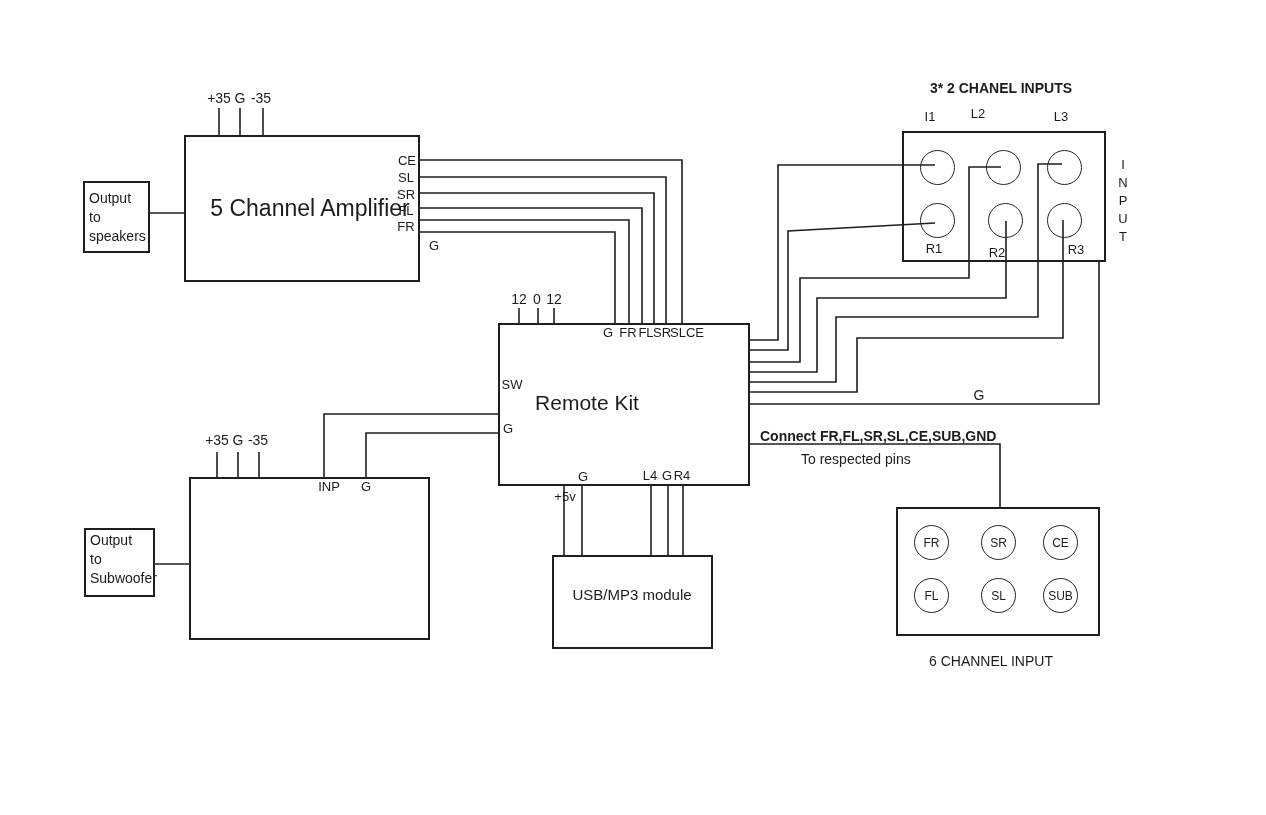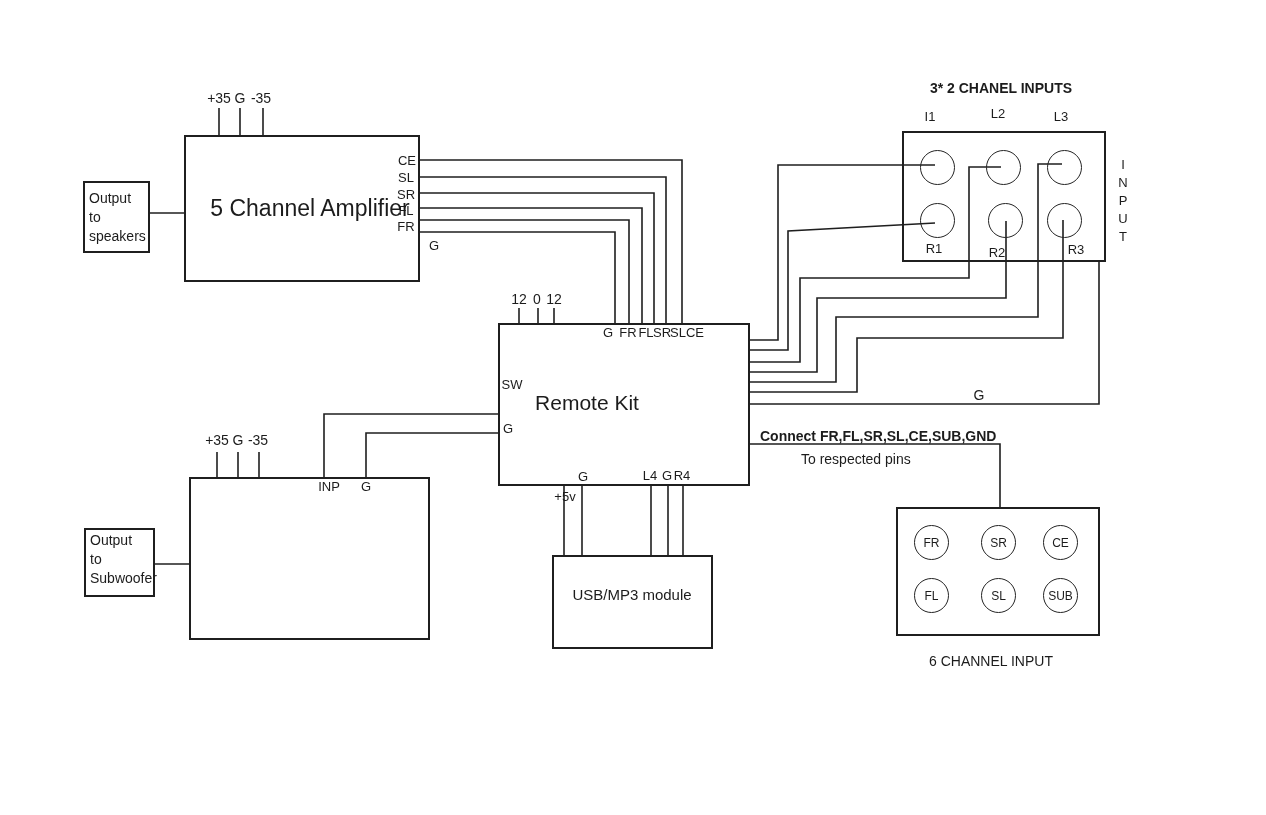--- a/index.html
+++ b/index.html
@@ -148,21 +148,21 @@
   <div class="lbl multi" style="left:90px;top:531px;">
     <div>Output</div>
     <div>to</div>
     <div>Subwoofer</div>
   </div>
 
   <span class="lbl t-usb ctr" style="left:632px;top:594px;">USB/MP3 module</span>
 
   <span class="lbl ctr" style="left:1001px;top:88px;font-weight:bold;">3* 2 CHANEL INPUTS</span>
   <span class="lbl pin ctr" style="left:930px;top:116px;">I1</span>
-  <span class="lbl pin ctr" style="left:992px;top:113px;padding-left:12px;">L2</span>
+  <span class="lbl pin ctr" style="left:972px;top:113px;padding-left:12px;">L2</span>
   <span class="lbl pin ctr" style="left:1061px;top:116px;">L3</span>
   <span class="lbl pin ctr" style="left:934px;top:248px;">R1</span>
   <span class="lbl pin ctr" style="left:997px;top:252px;">R2</span>
   <span class="lbl pin ctr" style="left:1076px;top:249px;">R3</span>
   <span class="lbl pin ctr" style="left:1123px;top:164px;">I</span>
   <span class="lbl pin ctr" style="left:1123px;top:182px;">N</span>
   <span class="lbl pin ctr" style="left:1123px;top:200px;">P</span>
   <span class="lbl pin ctr" style="left:1123px;top:218px;">U</span>
   <span class="lbl pin ctr" style="left:1123px;top:236px;">T</span>
 

